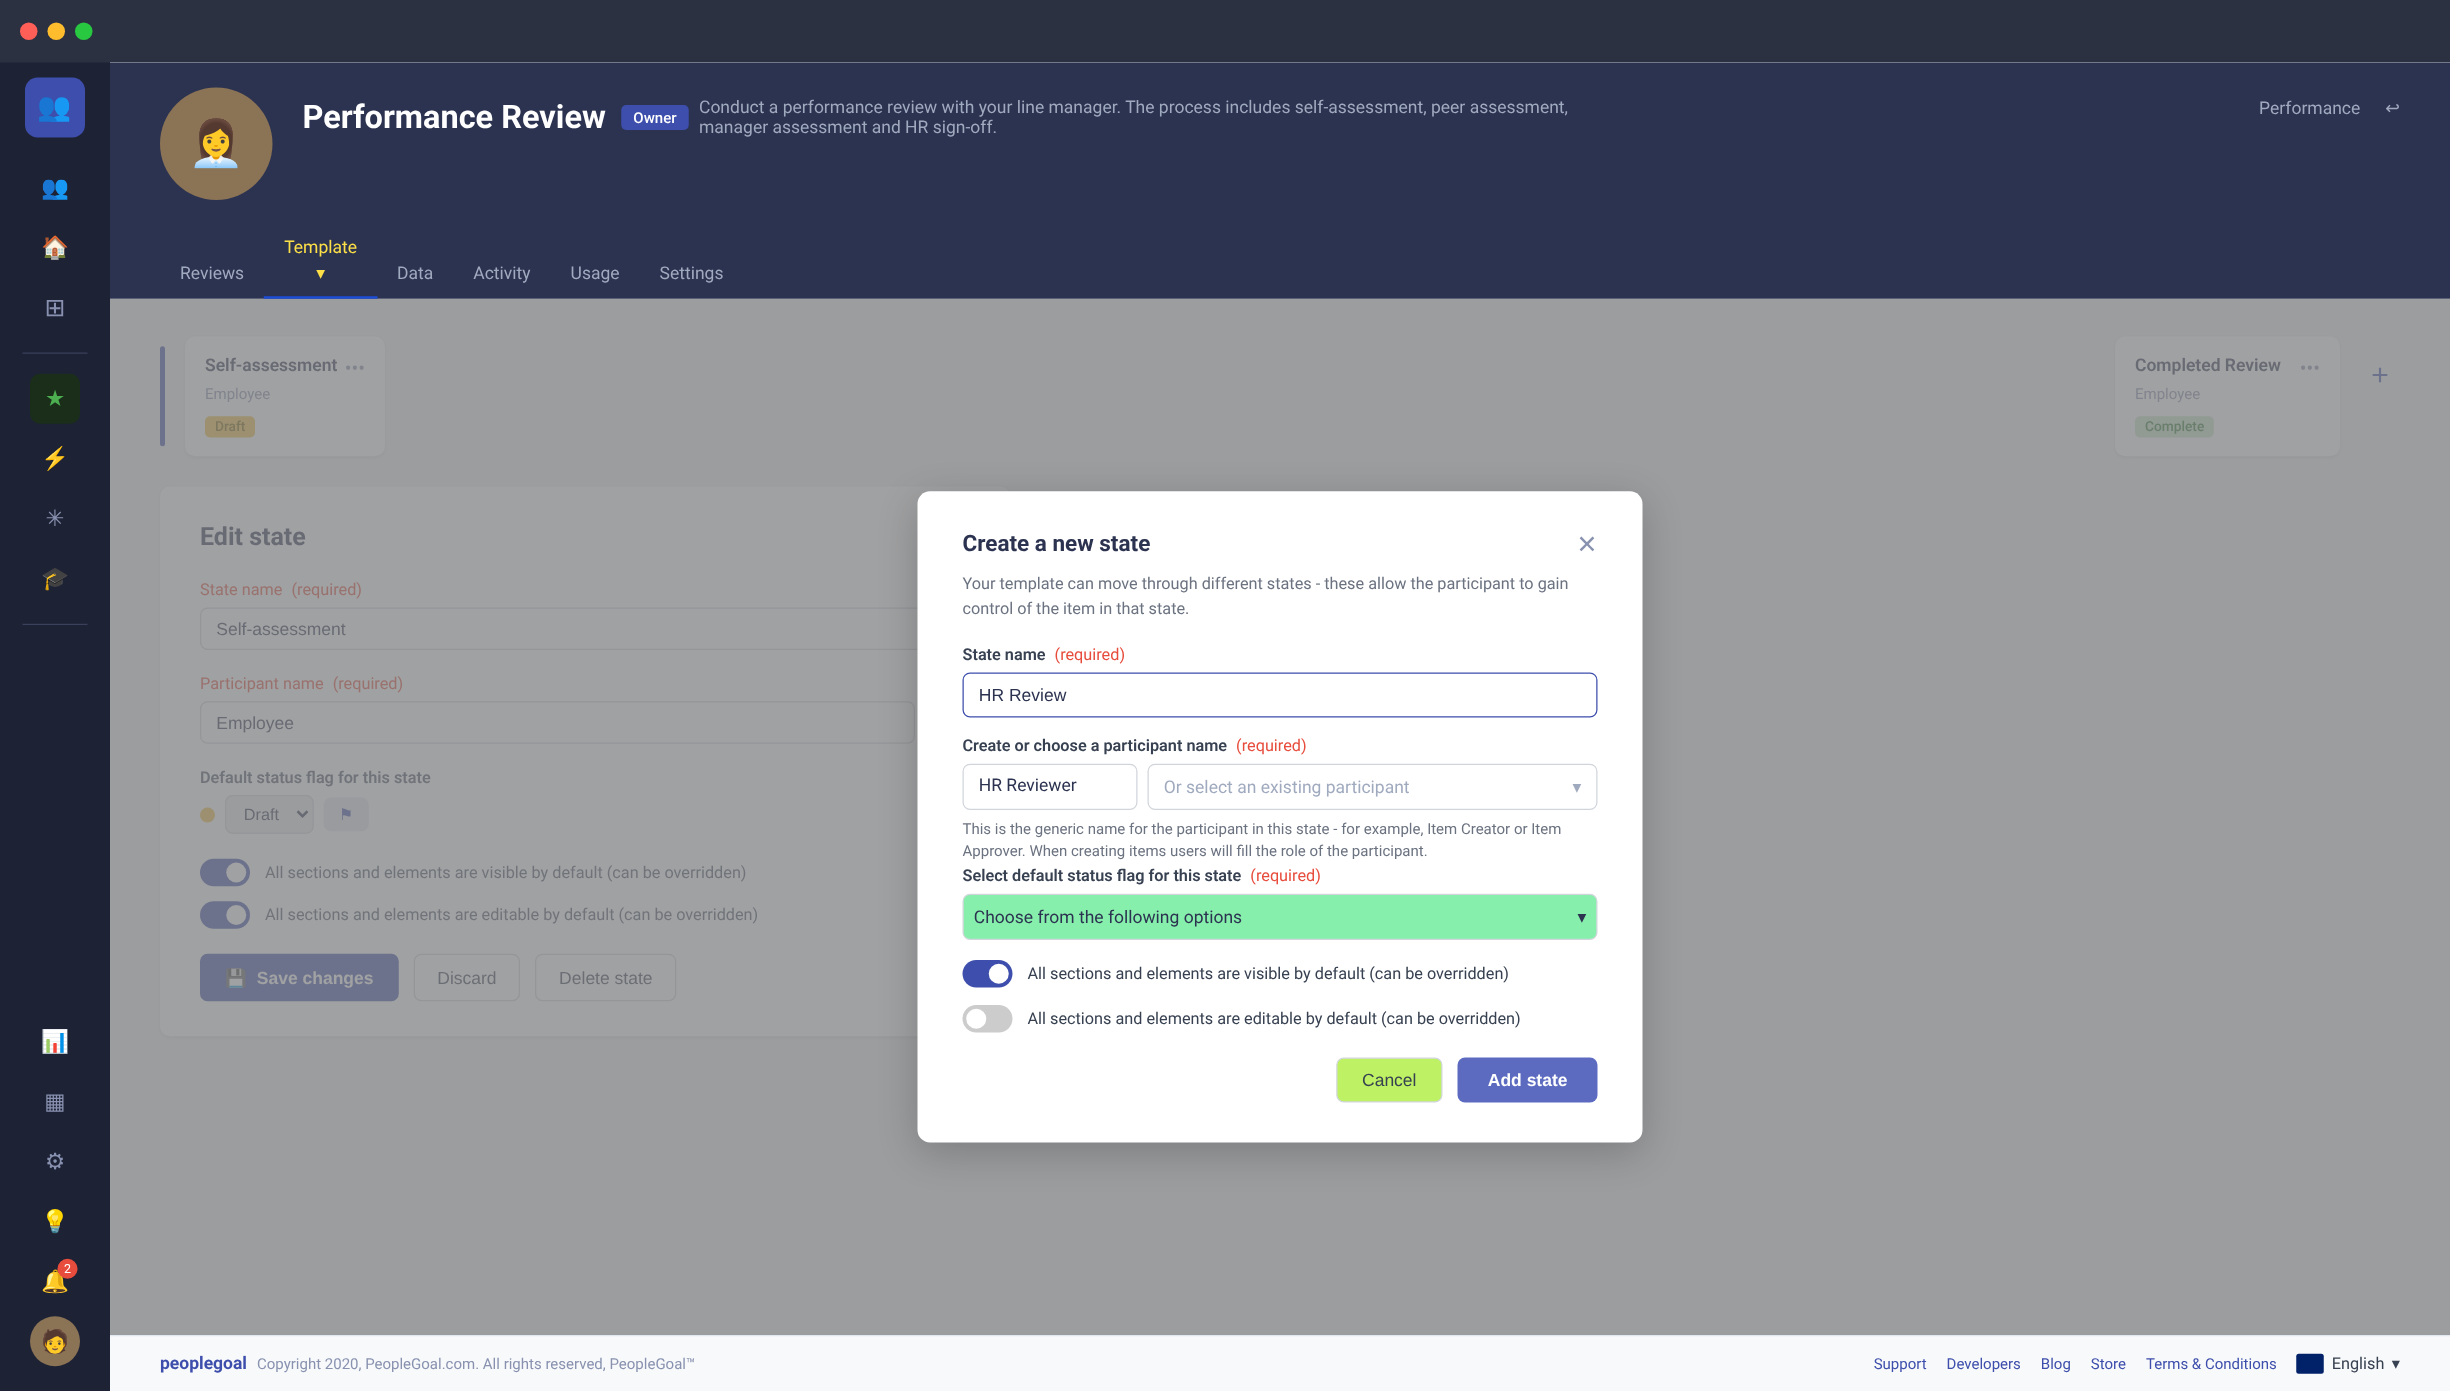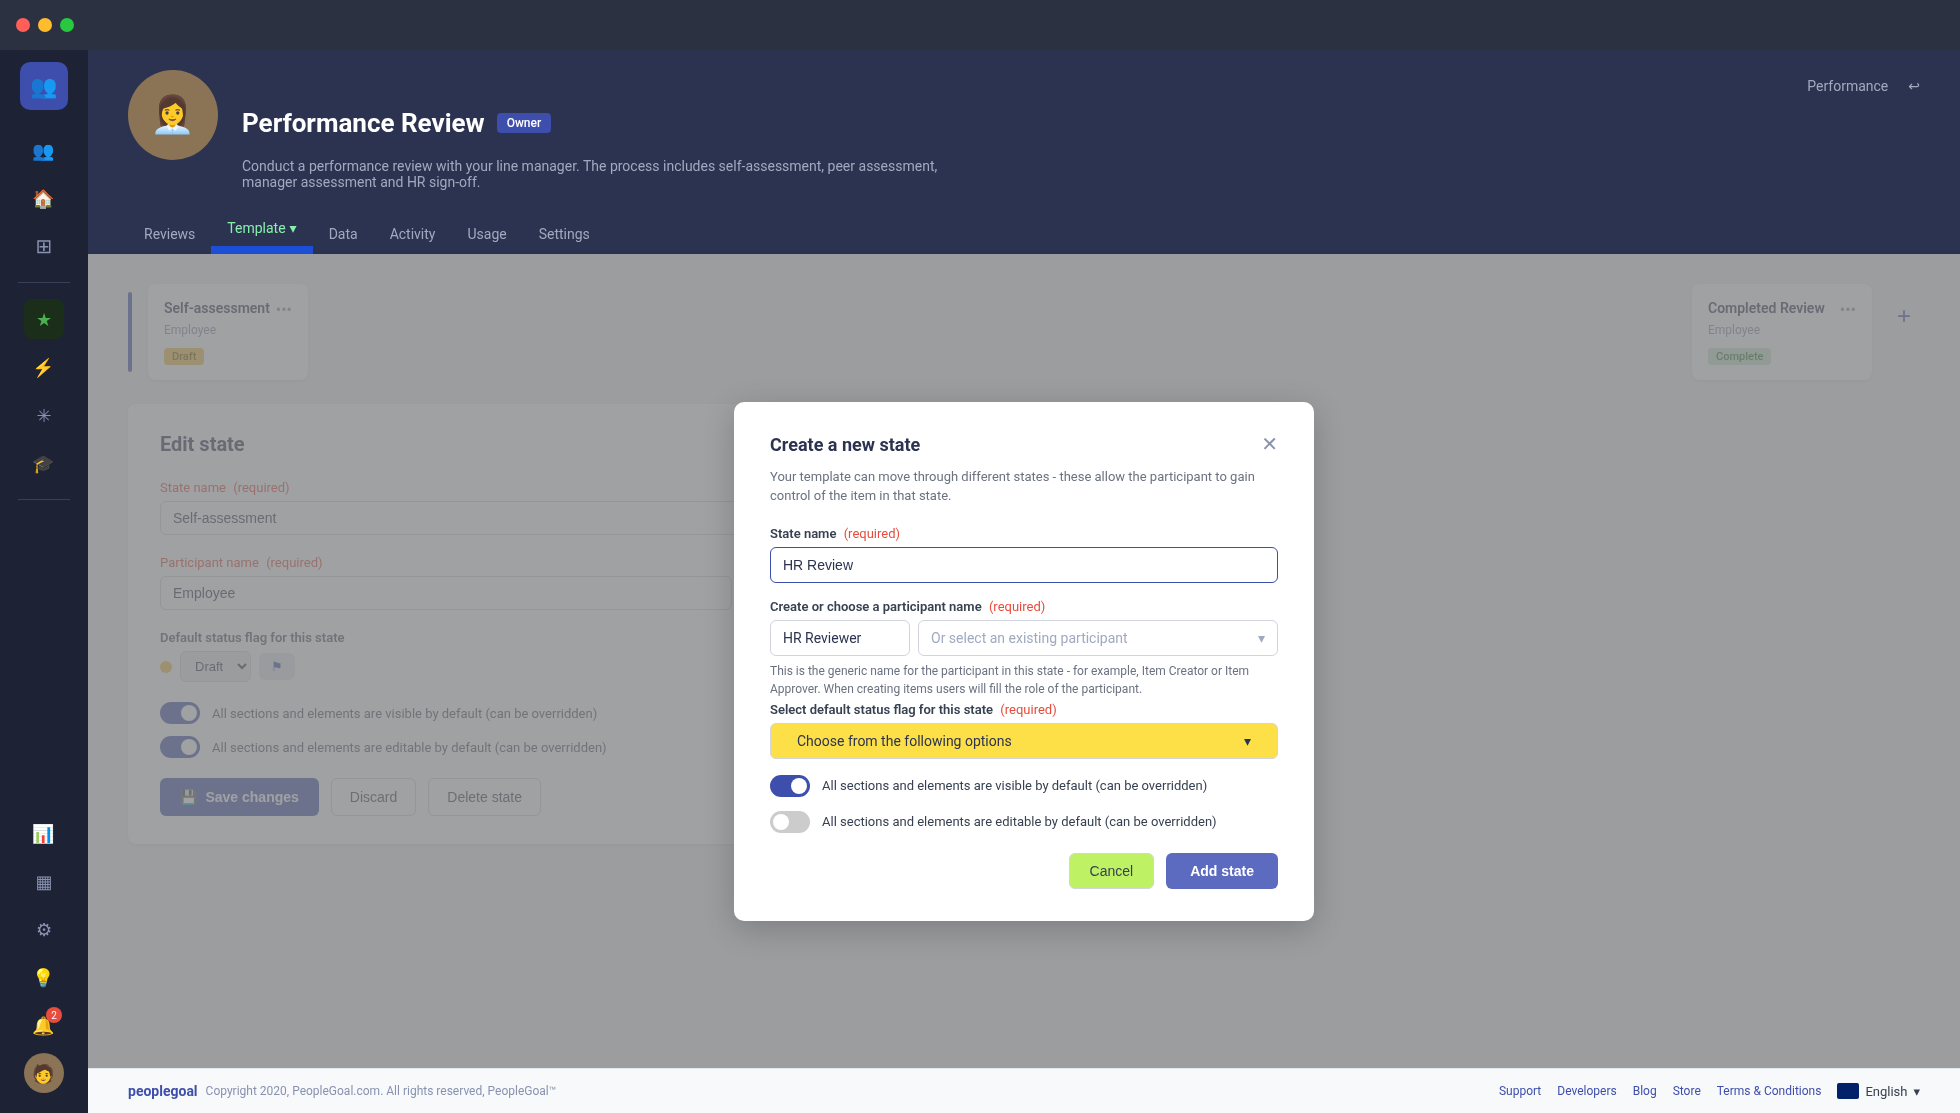--- a/index.html
+++ b/index.html
@@ -128,24 +128,23 @@
       background: #8b7355;
       overflow: hidden;
       display: flex;
       align-items: center;
       justify-content: center;
       font-size: 36px;
       flex-shrink: 0;
     }
     .header-info {
       display: flex;
-      flex-direction: column;
-      gap: 20px;
+      flex-direction: row;
+      gap: 8px;
       padding-top: 8px;
-      margin-top: 30px;
     }
     .header-title-row {
       display: flex;
       align-items: center;
       gap: 12px;
     }
     .header-title {
       font-size: 26px;
       font-weight: 700;
       color: #ffffff;
@@ -181,22 +180,23 @@
     }
     .nav-tab {
       padding: 10px 16px;
       font-size: 14px;
       color: #a0aabf;
       cursor: pointer;
       border-bottom: 2px solid transparent;
       white-space: nowrap;
     }
     .nav-tab.active {
-      color: #86efac;
-      border-bottom: 8px solid #1d4ed8;
+      color: #fde047;
+      border-bottom: 2px solid #1d4ed8;
+      flex-direction: column;
     }
     .nav-tab-with-arrow {
       display: flex;
       align-items: center;
       gap: 4px;
     }
 
     
     .template-area {
       flex: 1;
@@ -477,29 +477,29 @@
       font-size: 12px;
       color: #6b7280;
       margin-bottom: 4px;
       line-height: 1.5;
     }
 
     .modal-status-select {
       width: 100%;
       border: 1px solid #d1d5db;
       border-radius: 6px;
-      padding: 9px 26px;
+      padding: 9px 8px;
       font-size: 14px;
       color: #2c3350;
       display: flex;
       align-items: center;
       justify-content: space-between;
       cursor: pointer;
       margin-bottom: 16px;
-      background: #fde047;
+      background: #86efac;
     }
 
     .modal-toggle-row {
       display: flex;
       align-items: center;
       gap: 12px;
       margin-bottom: 14px;
     }
     .modal-toggle-label {
       font-size: 13px;

